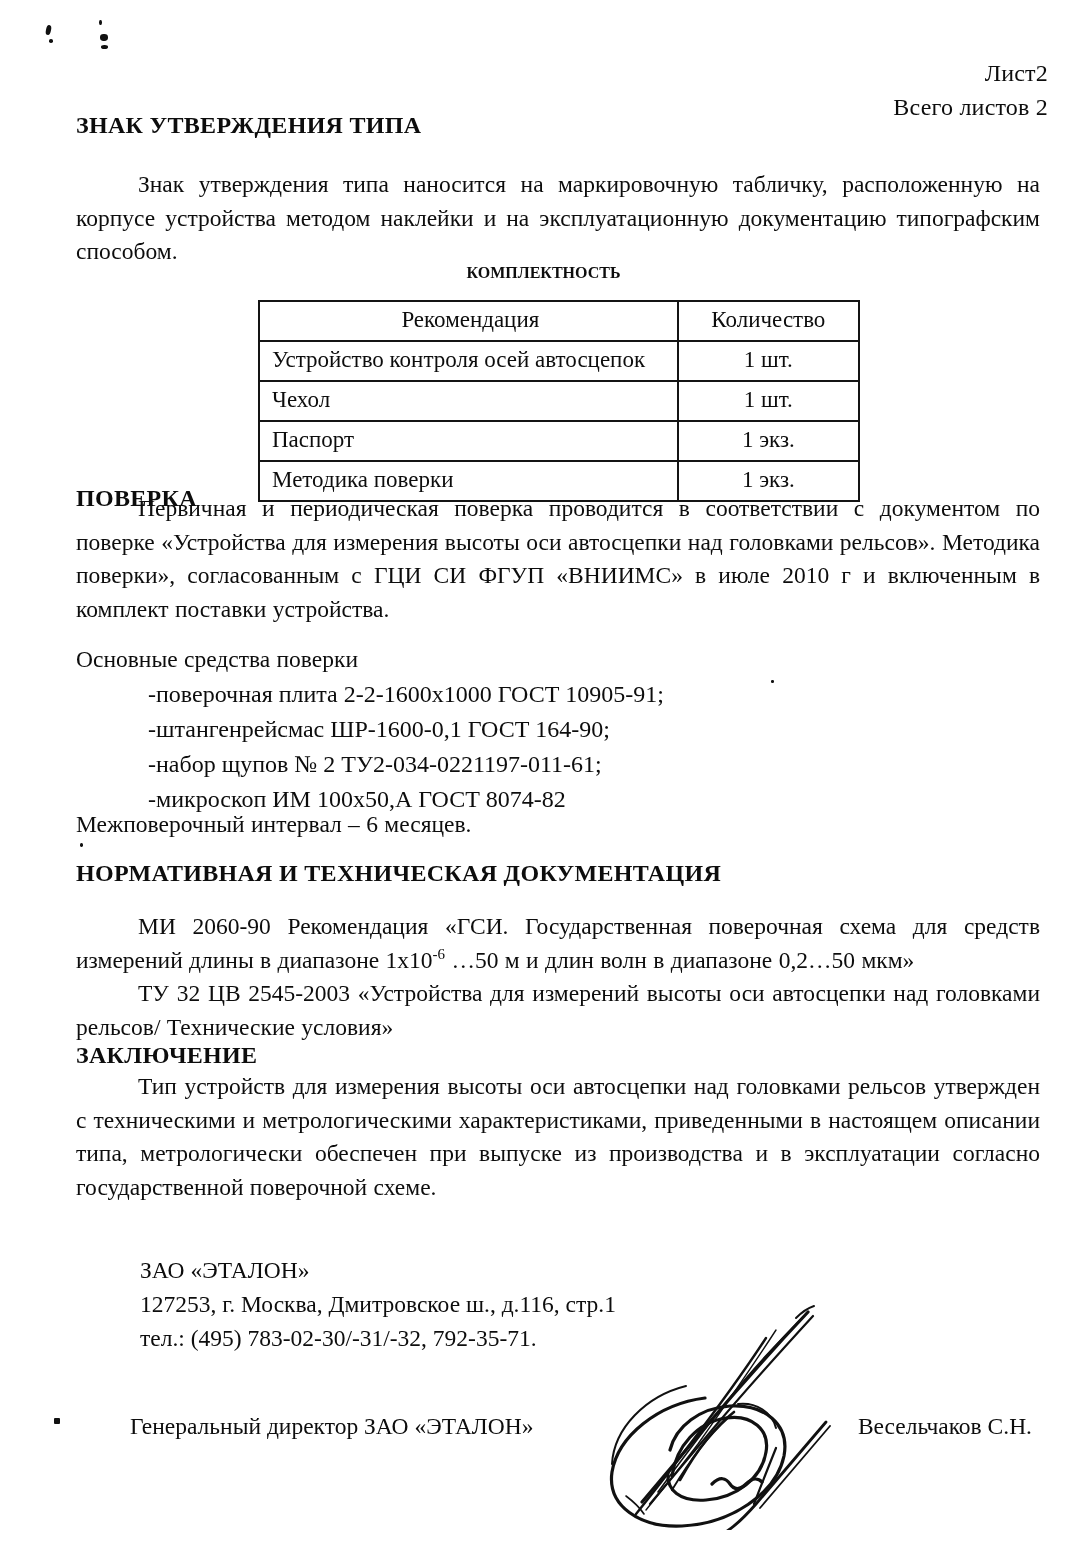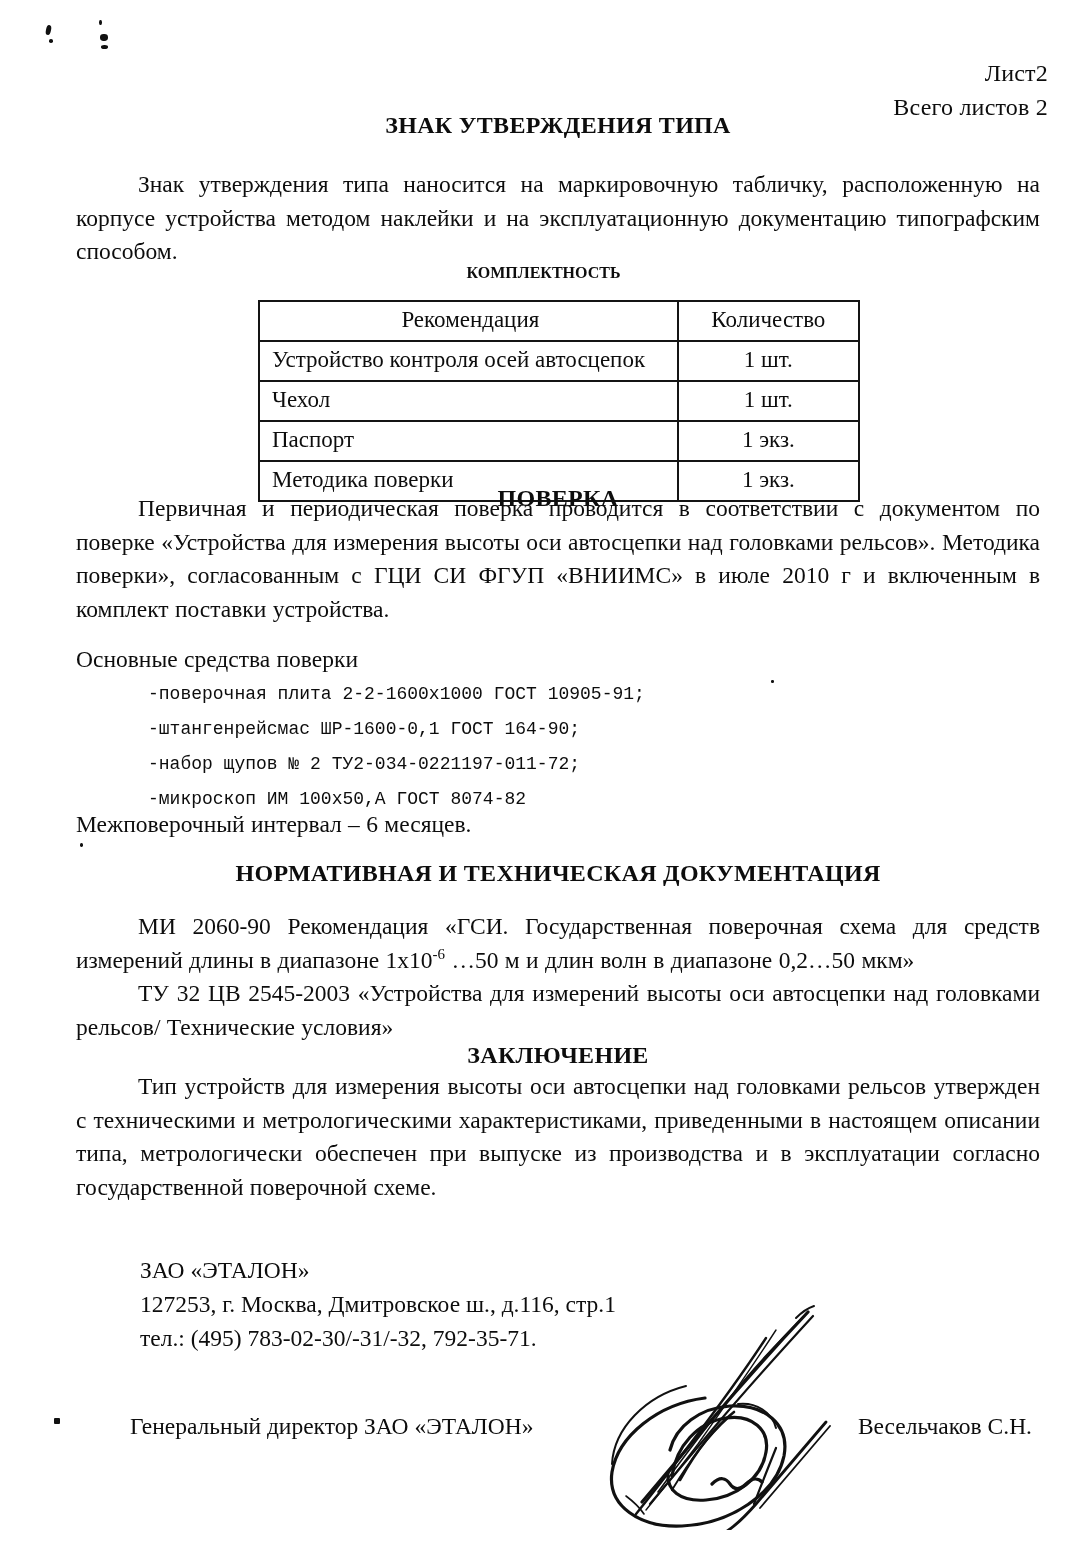--- a/index.html
+++ b/index.html
@@ -53,21 +53,21 @@
 
   
   .block {
     position: absolute;
     left: 76px;
     width: 964px;
   }
   h2.section-title {
     font-size: 24px;
     font-weight: bold;
-    text-align: center;
+    text-align: left;
     margin: 0;
     letter-spacing: .3px;
     font-family: "Liberation Serif", "DejaVu Serif", serif;
   }
   p.para {
     margin: 0;
     font-size: 23.5px;
     line-height: 33.5px;
     text-align: justify;
     text-justify: inter-word;
@@ -108,25 +108,24 @@
   table.kit thead .c-name,
   table.kit thead .c-qty { text-align: center; }
 
   
   .tool-list {
     margin: 0;
     padding: 0;
     list-style: none;
   }
   .tool-list li {
-    font-size: 18px;
+    font-size: 24px;
     line-height: 35px;
     padding-left: 72px;
     white-space: nowrap;
-    font-family: Liberation Mono, monospace;
   }
 
   sup.exp {
     font-size: 15px;
     vertical-align: super;
     line-height: 0;
   }
 
   
   .mfg-lines {
@@ -229,21 +228,21 @@
   </div>
   <div class="block" style="top:492px;">
     <p class="para indent">Первичная и периодическая поверка проводится в соответствии с документом по поверке «Устройства для измерения высоты оси автосцепки  над головками рельсов». Методика поверки», согласованным с ГЦИ СИ ФГУП «ВНИИМС» в июле 2010 г и включенным в комплект поставки устройства.</p>
   </div>
 
   <div class="block" style="top:643px;">
     <p class="para flush noj">Основные средства поверки</p>
     <ul class="tool-list">
       <li>-поверочная плита 2-2-1600х1000 ГОСТ 10905-91;</li>
       <li>-штангенрейсмас ШР-1600-0,1 ГОСТ 164-90;</li>
-      <li>-набор щупов № 2 ТУ2-034-0221197-011-72;</li>
+      <li>-набор щупов № 2 ТУ2-034-0221197-011-61;</li>
       <li>-микроскоп ИМ 100х50,А ГОСТ 8074-82</li>
     </ul>
   </div>
 
   <div class="block" style="top:808px;">
     <p class="para flush noj">Межповерочный интервал – 6 месяцев.</p>
   </div>
 
   <div class="block" style="top:860px;">
     <h2 class="section-title">НОРМАТИВНАЯ И ТЕХНИЧЕСКАЯ ДОКУМЕНТАЦИЯ</h2>

